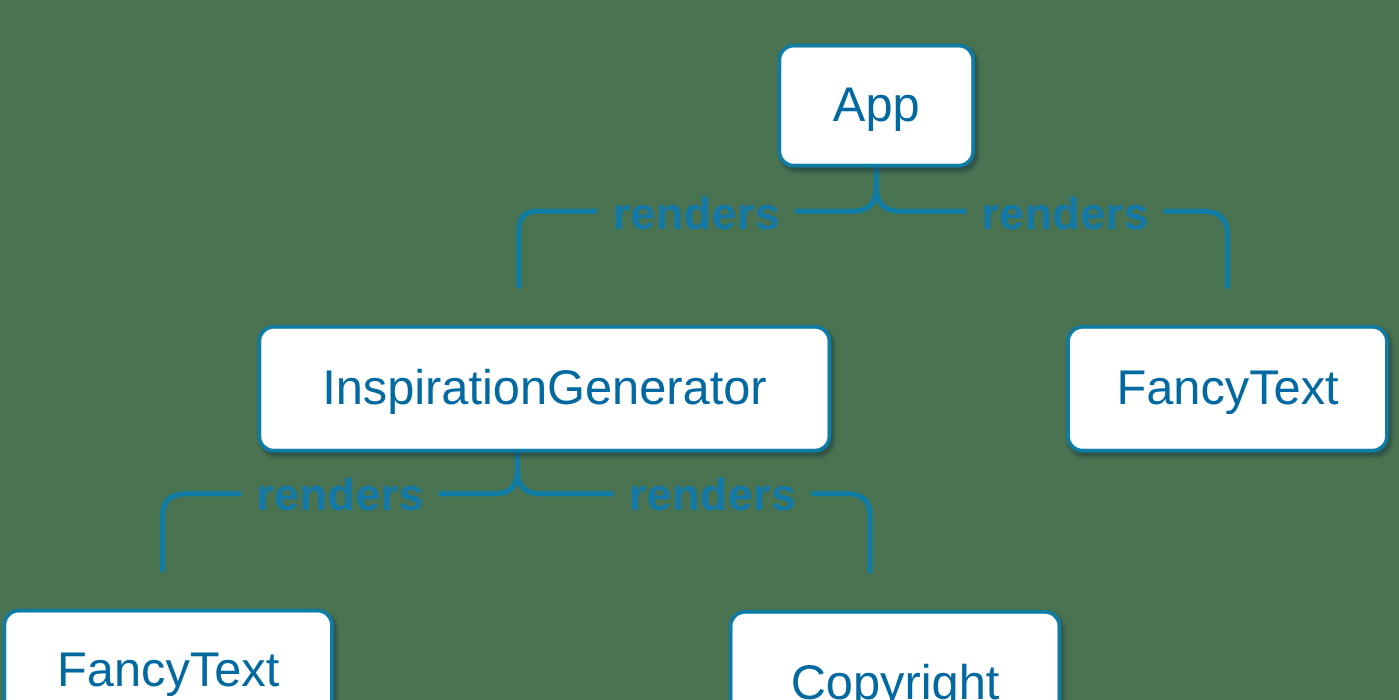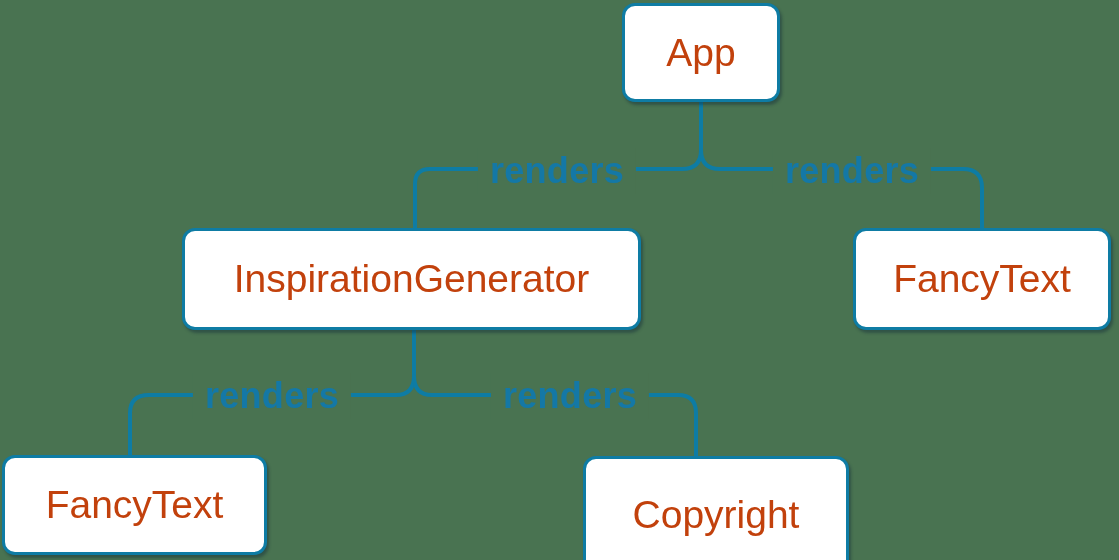--- a/index.html
+++ b/index.html
@@ -43,27 +43,28 @@
     position: absolute;
     z-index: 3;
     box-sizing: border-box;
     background: #FFFFFF;
     border: 3px solid #0E7CA4;
     border-radius: 13px;
     box-shadow: 2px 3px 3px rgba(20, 45, 58, 0.45);
     display: flex;
     align-items: center;
     justify-content: center;
-    color: #c2410c;
+    color: #0369a1;
     font-size: 39px;
     font-weight: 500;
     white-space: nowrap;
+    margin-top: 32px;
   }
   .node-app                  { left: 622px; top: 3px;   width: 158px; height: 99px; }
-  .node-inspiration          { left: 182px; top: 228px; width: 459px; height: 102px; }
+  .node-inspiration          { left: 206px; top: 228px; width: 459px; height: 102px; }
   .node-fancytext-top        { left: 853px; top: 228px; width: 258px; height: 102px; }
   .node-fancytext-bottom     { left: 2px;   top: 455px; width: 265px; height: 100px; }
   .node-copyright            { left: 583px; top: 456px; width: 266px; height: 117px; }
   .label-renders-1 { left: 557px; top: 171px; }
   .label-renders-2 { left: 852px; top: 171px; }
   .label-renders-3 { left: 272px; top: 396px; }
   .label-renders-4 { left: 570px; top: 396px; }
 </style>
 </head>
 <body>

